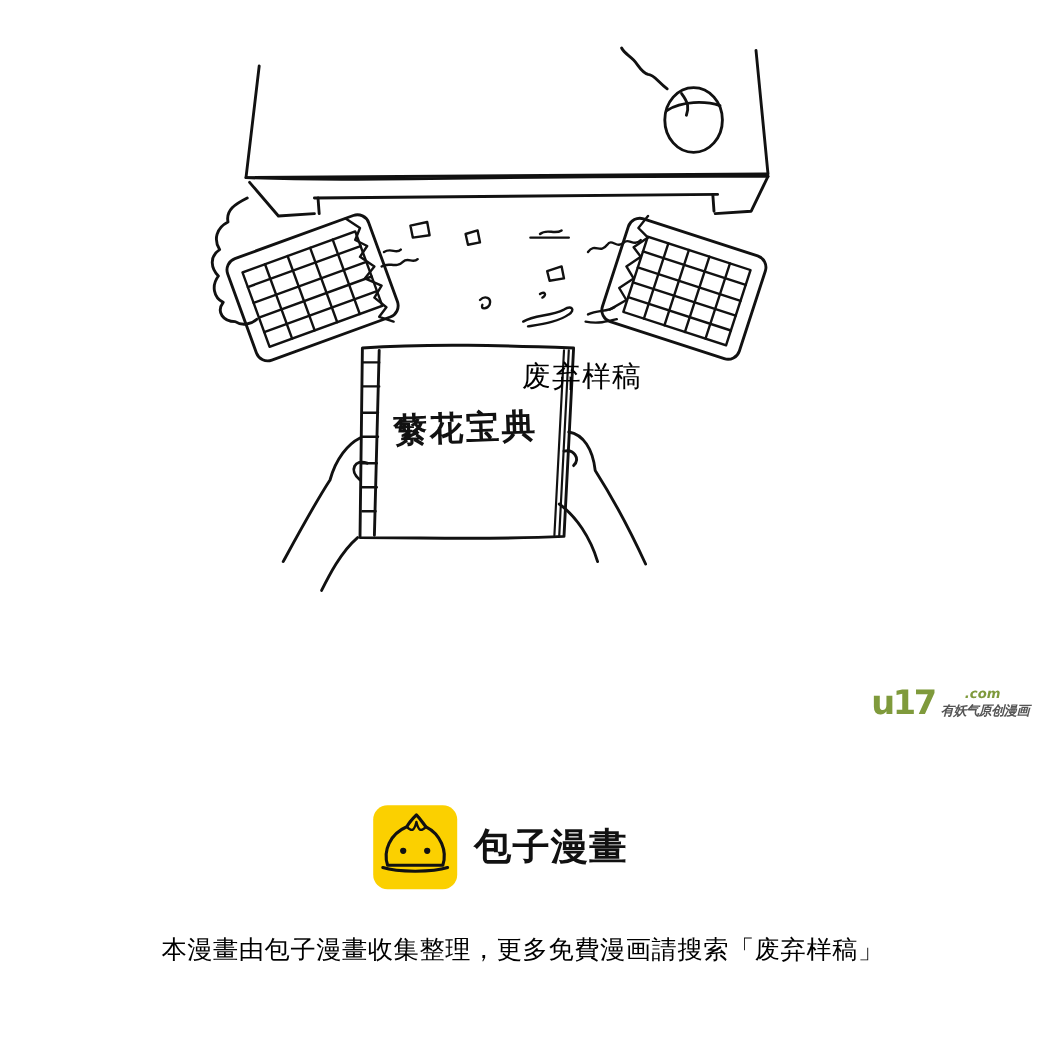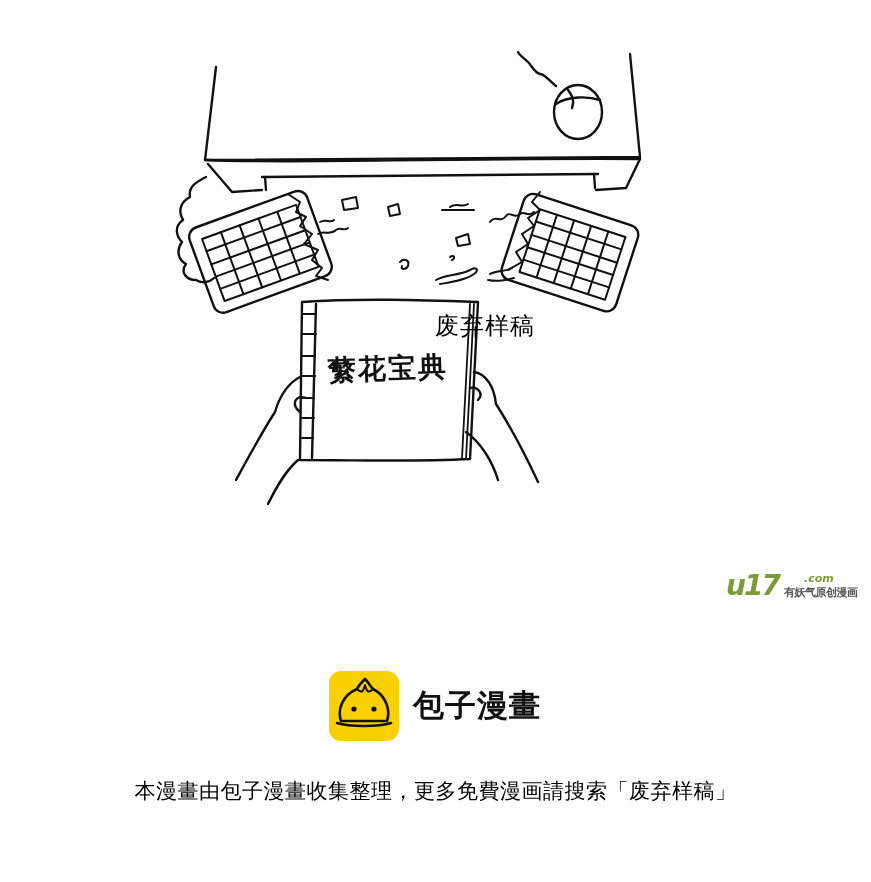--- a/index.html
+++ b/index.html
@@ -1,25 +1,25 @@
 <!DOCTYPE html>
 <html><head>
 <meta charset="utf-8">
 <style>
   html, body { margin: 0; padding: 0; background: #ffffff; }
   body { width: 871px; height: 882px; position: relative; overflow: hidden; font-family: "DejaVu Sans", sans-serif; }
-  .panel { position: absolute; left: 0; top: 12px; width: 808px; height: 620px; padding-left: 44px; }
+  .panel { position: absolute; left: 0; top: 0; width: 808px; height: 620px; padding-left: 44px; }
   .panel svg { position: absolute; left: 0; top: 0; }
   .caption { position: absolute; left: 435px; top: 302px; font-size: 24px; color: #000; letter-spacing: 1px; font-family: "DejaVu Sans", sans-serif; line-height: 1; }
   .calli { position: absolute; left: 328px; top: 338px; font-size: 28px; font-weight: bold; color: #111; font-family: "DejaVu Serif", serif; transform: rotate(-2deg); letter-spacing: 2px; }
   .u17 { position: absolute; left: 726px; top: 571px; width: 145px; height: 30px; }
-  .u17-big { position: absolute; left: 0; top: 0; font-size: 28px; font-weight: bold; font-style: italic; color: #7f9a3c; font-family: "DejaVu Sans", sans-serif; letter-spacing: -2px; line-height: 30px; }
+  .u17-big { position: absolute; left: 0; top: 0; font-size: 28px; font-weight: bold; color: #7f9a3c; font-family: "DejaVu Sans", sans-serif; letter-spacing: -2px; line-height: 30px; }
   .u17-com { position: absolute; left: 78px; top: 1px; font-size: 11px; font-weight: bold; font-style: italic; color: #7f9a3c; }
-  .u17-tag { position: absolute; left: 58px; top: 14px; font-size: 11px; font-weight: bold; color: #555; letter-spacing: -0.5px; white-space: nowrap; }
-  .brand { position: absolute; left: 329px; top: 671px; height: 70px; display: flex; align-items: center; }
+  .u17-tag { position: absolute; left: 58px; top: 14px; font-size: 11px; font-weight: bold; font-style: italic; color: #555; letter-spacing: -0.5px; white-space: nowrap; }
+  .brand { position: absolute; left: 311px; top: 671px; height: 70px; display: flex; align-items: center; }
   .brand-icon { width: 70px; height: 70px; border-radius: 12px; background: #fbd000; position: relative; }
   .brand-name { margin-left: 14px; font-size: 31px; font-weight: bold; color: #111; letter-spacing: 1px; }
   .footer { position: absolute; left: 0; width: 871px; top: 777px; text-align: center; font-size: 21px; color: #000; letter-spacing: 0.5px; }
 </style>
 </head>
 <body>
 
 <div class="panel">
   <svg width="871" height="620" viewBox="0 0 871 620" fill="none" stroke="#111" stroke-width="2.4" stroke-linecap="round" stroke-linejoin="round">
 

